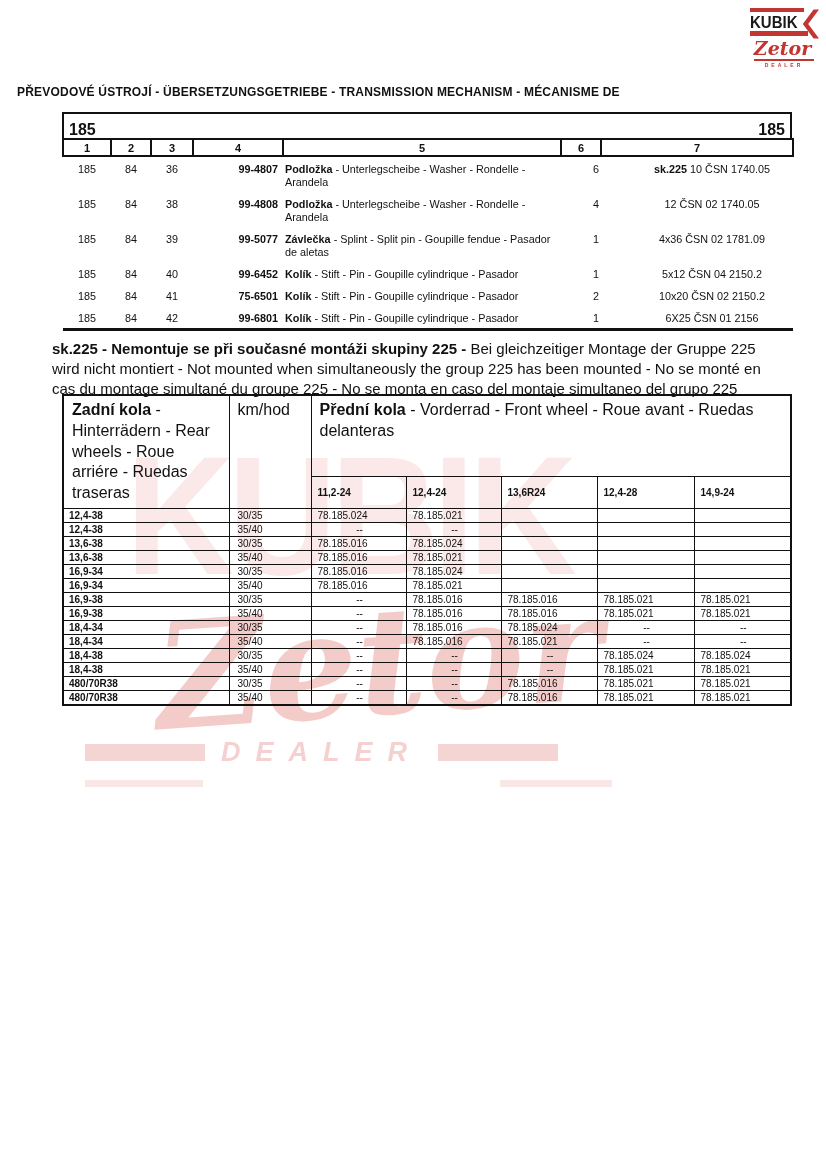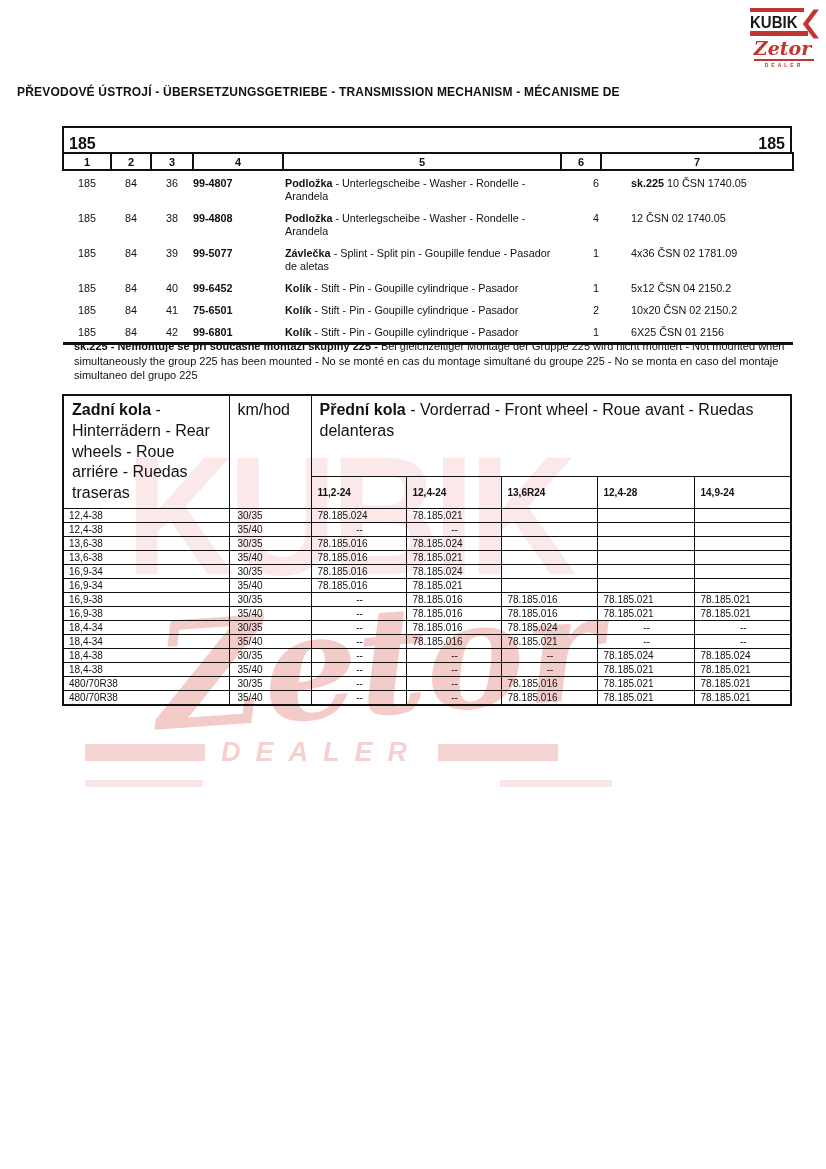--- a/index.html
+++ b/index.html
@@ -21,54 +21,54 @@
   .zetor-script { font-family:"DejaVu Serif", serif; font-style:italic; font-weight:bold;
                   font-size:19px; color:#c23531; line-height:1; margin-top:3px;
                   border-bottom:2px solid #c23531; display:inline-block; padding:0 3px 1px 0; }
   .dealer-text { font-size:5px; letter-spacing:3px; color:#c23531; font-weight:bold; margin-top:1px; }
 
   
   .title { position:absolute; top:84px; left:0; right:0; text-align:left; z-index:1;
            font-weight:bold; font-size:12px; line-height:1.35; letter-spacing:0.2px;margin-left:17px; }
 
   
-  .t1 { position:absolute; left:62px; top:126px; width:730px; z-index:1; }
+  .t1 { position:absolute; left:62px; top:112px; width:730px; z-index:1; }
   .t1-groups { display:flex; justify-content:space-between; align-items:flex-end;
                border:2px solid #111; border-bottom:none; height:26px; padding:0 5px;
                box-sizing:border-box; }
   .t1-groups span { font-size:16px; font-weight:bold; line-height:1; }
   .t1 table { width:730px; border-collapse:collapse; table-layout:fixed; border-bottom:3px solid #111; }
   .t1 col.w1{width:48px}.t1 col.w2{width:40px}.t1 col.w3{width:42px}.t1 col.w4{width:90px}
   .t1 col.w5{width:278px}.t1 col.w6{width:40px}.t1 col.w7{width:192px}
   .t1 thead td { border:2px solid #111; text-align:center; font-weight:bold;
                  font-size:11px; height:15px; padding:0; }
   .t1 tbody td { font-size:10.8px; line-height:13px; padding:6px 0 3px; vertical-align:top; }
   .t1 td.c1,.t1 td.c2,.t1 td.c3 { text-align:center; }
-  .t1 td.c4 { text-align:left; padding-right:5px;margin-top:16px; }
+  .t1 td.c4 { text-align:right; padding-right:5px;margin-top:16px; }
   .t1 td.c5 { text-align:left; padding-left:2px; padding-right:4px; }
   .t1 td.c5 .desc2 { display:block; }
   .t1 td.c6 { text-align:right; padding-right:2px; }
-  .t1 td.c7 { text-align:left; padding-left:30px; }
-
-  
-  .note { position:absolute; left:74px; top:339px; width:732px; z-index:1;
-          font-size:11px; line-height:1.34; }
+  .t1 td.c7 { text-align:center; padding-left:30px; }
+
+  
+  .note { position:absolute; left:52px; top:339px; width:732px; z-index:1;
+          font-size:15px; line-height:1.34; }
 
   
   .t2 { position:absolute; left:62px; top:394px; z-index:1; }
   .t2 table { width:728px; border-collapse:collapse; table-layout:fixed; background:transparent; }
   .t2 col.r1{width:166px}.t2 col.r2{width:82px}.t2 col.r3{width:95px}
   .t2 col.r4{width:95px}.t2 col.r5{width:96px}.t2 col.r6{width:97px}.t2 col.r7{width:97px}
   .t2 th, .t2 td { border:1px solid #111; }
   .t2 table { border:2px solid #111; }
   .t2 th { font-size:16px; text-align:left; vertical-align:top; padding:4px 8px; font-weight:normal; line-height:1.3; }
   .t2 th.hh { height:44px; }
   .t2 th.sub { font-weight:bold; font-size:10px; height:14px; padding:3px 0 3px 6px; vertical-align:middle; }
   .t2 td { font-size:10px; line-height:11px; height:11px; padding:1px 4px 1px 6px; }
-  .t2 td.rear { padding-left:5px; }
+  .t2 td.rear { padding-left:5px;font-weight:bold; }
   .t2 td.speed { padding-left:8px; }
 
   
   .wm { position:absolute; z-index:0; pointer-events:none; }
   .wm-kubik { left:126px; top:432px; font-size:150px; font-weight:bold; letter-spacing:-6px;
               color:rgba(214,86,80,0.13); transform:scaleY(1.12); transform-origin:top left; line-height:1; }
   .wm-zetor { left:155px; top:588px; font-size:148px; font-style:italic; font-weight:bold;
               font-family:"DejaVu Serif", serif; color:rgba(214,86,80,0.30);
               transform:rotate(-4deg); line-height:1; }
   .wm-dealer-row { left:85px; top:737px; width:560px; display:flex; align-items:center; gap:16px; }

